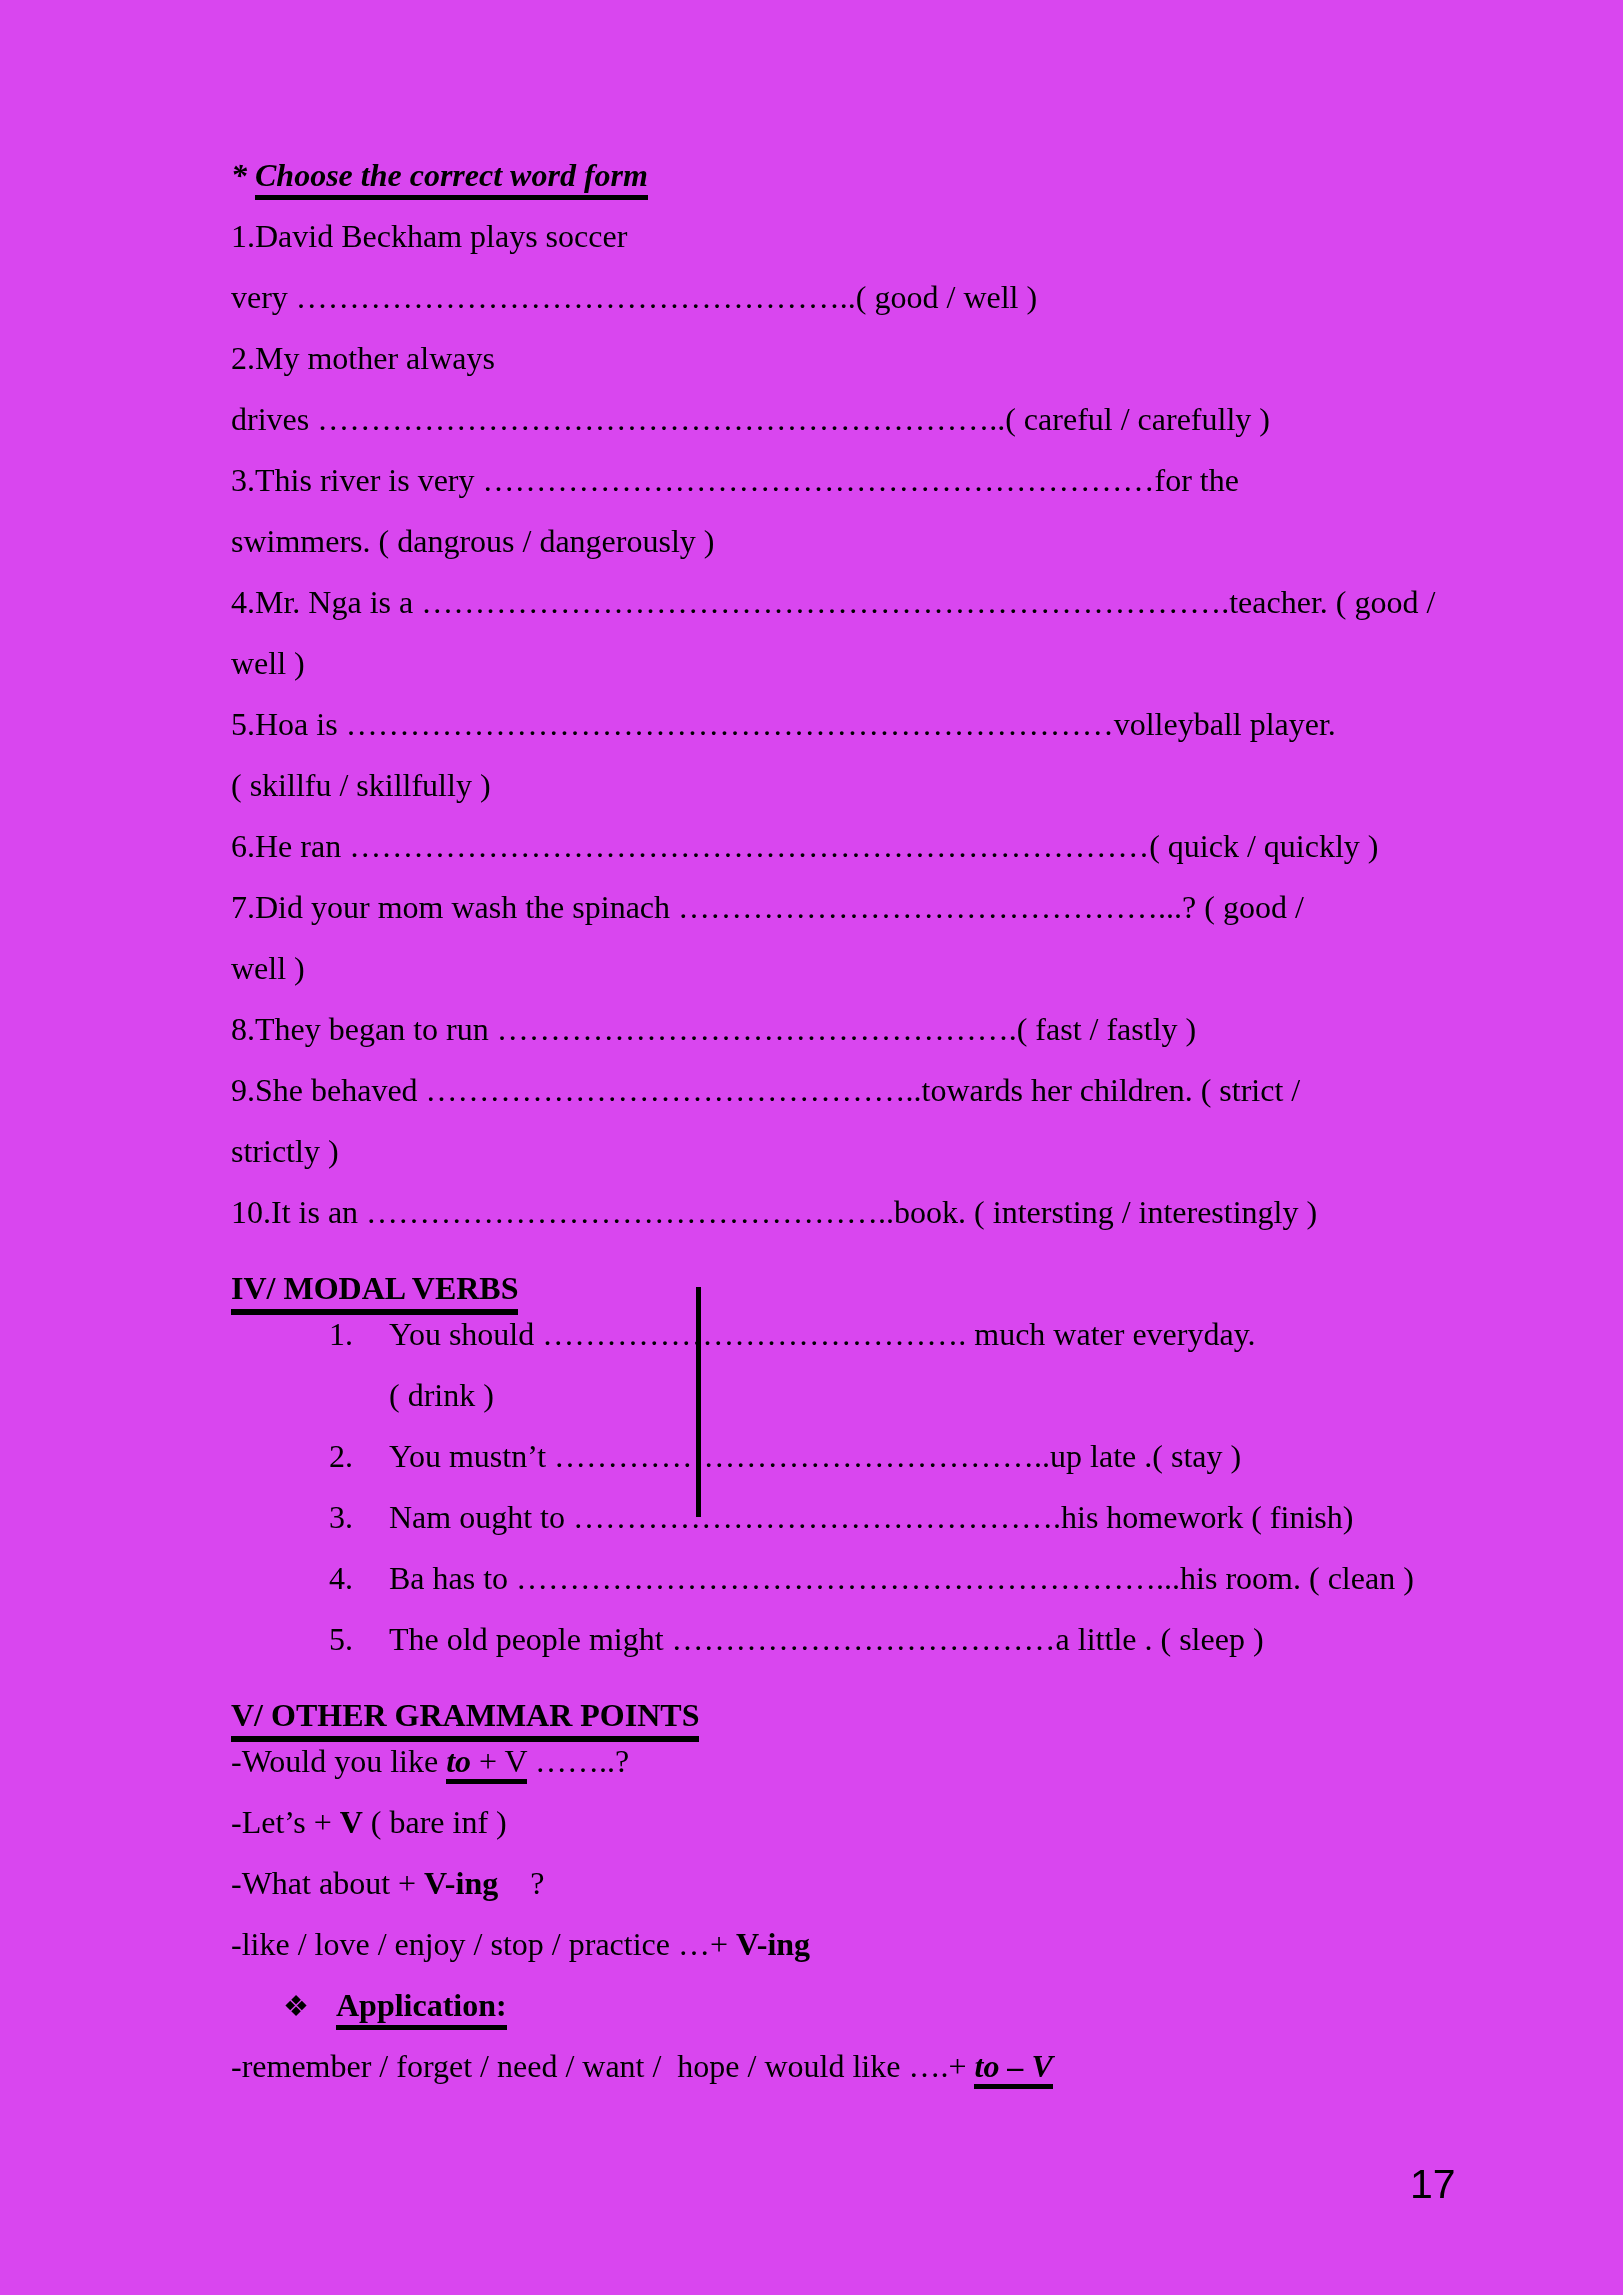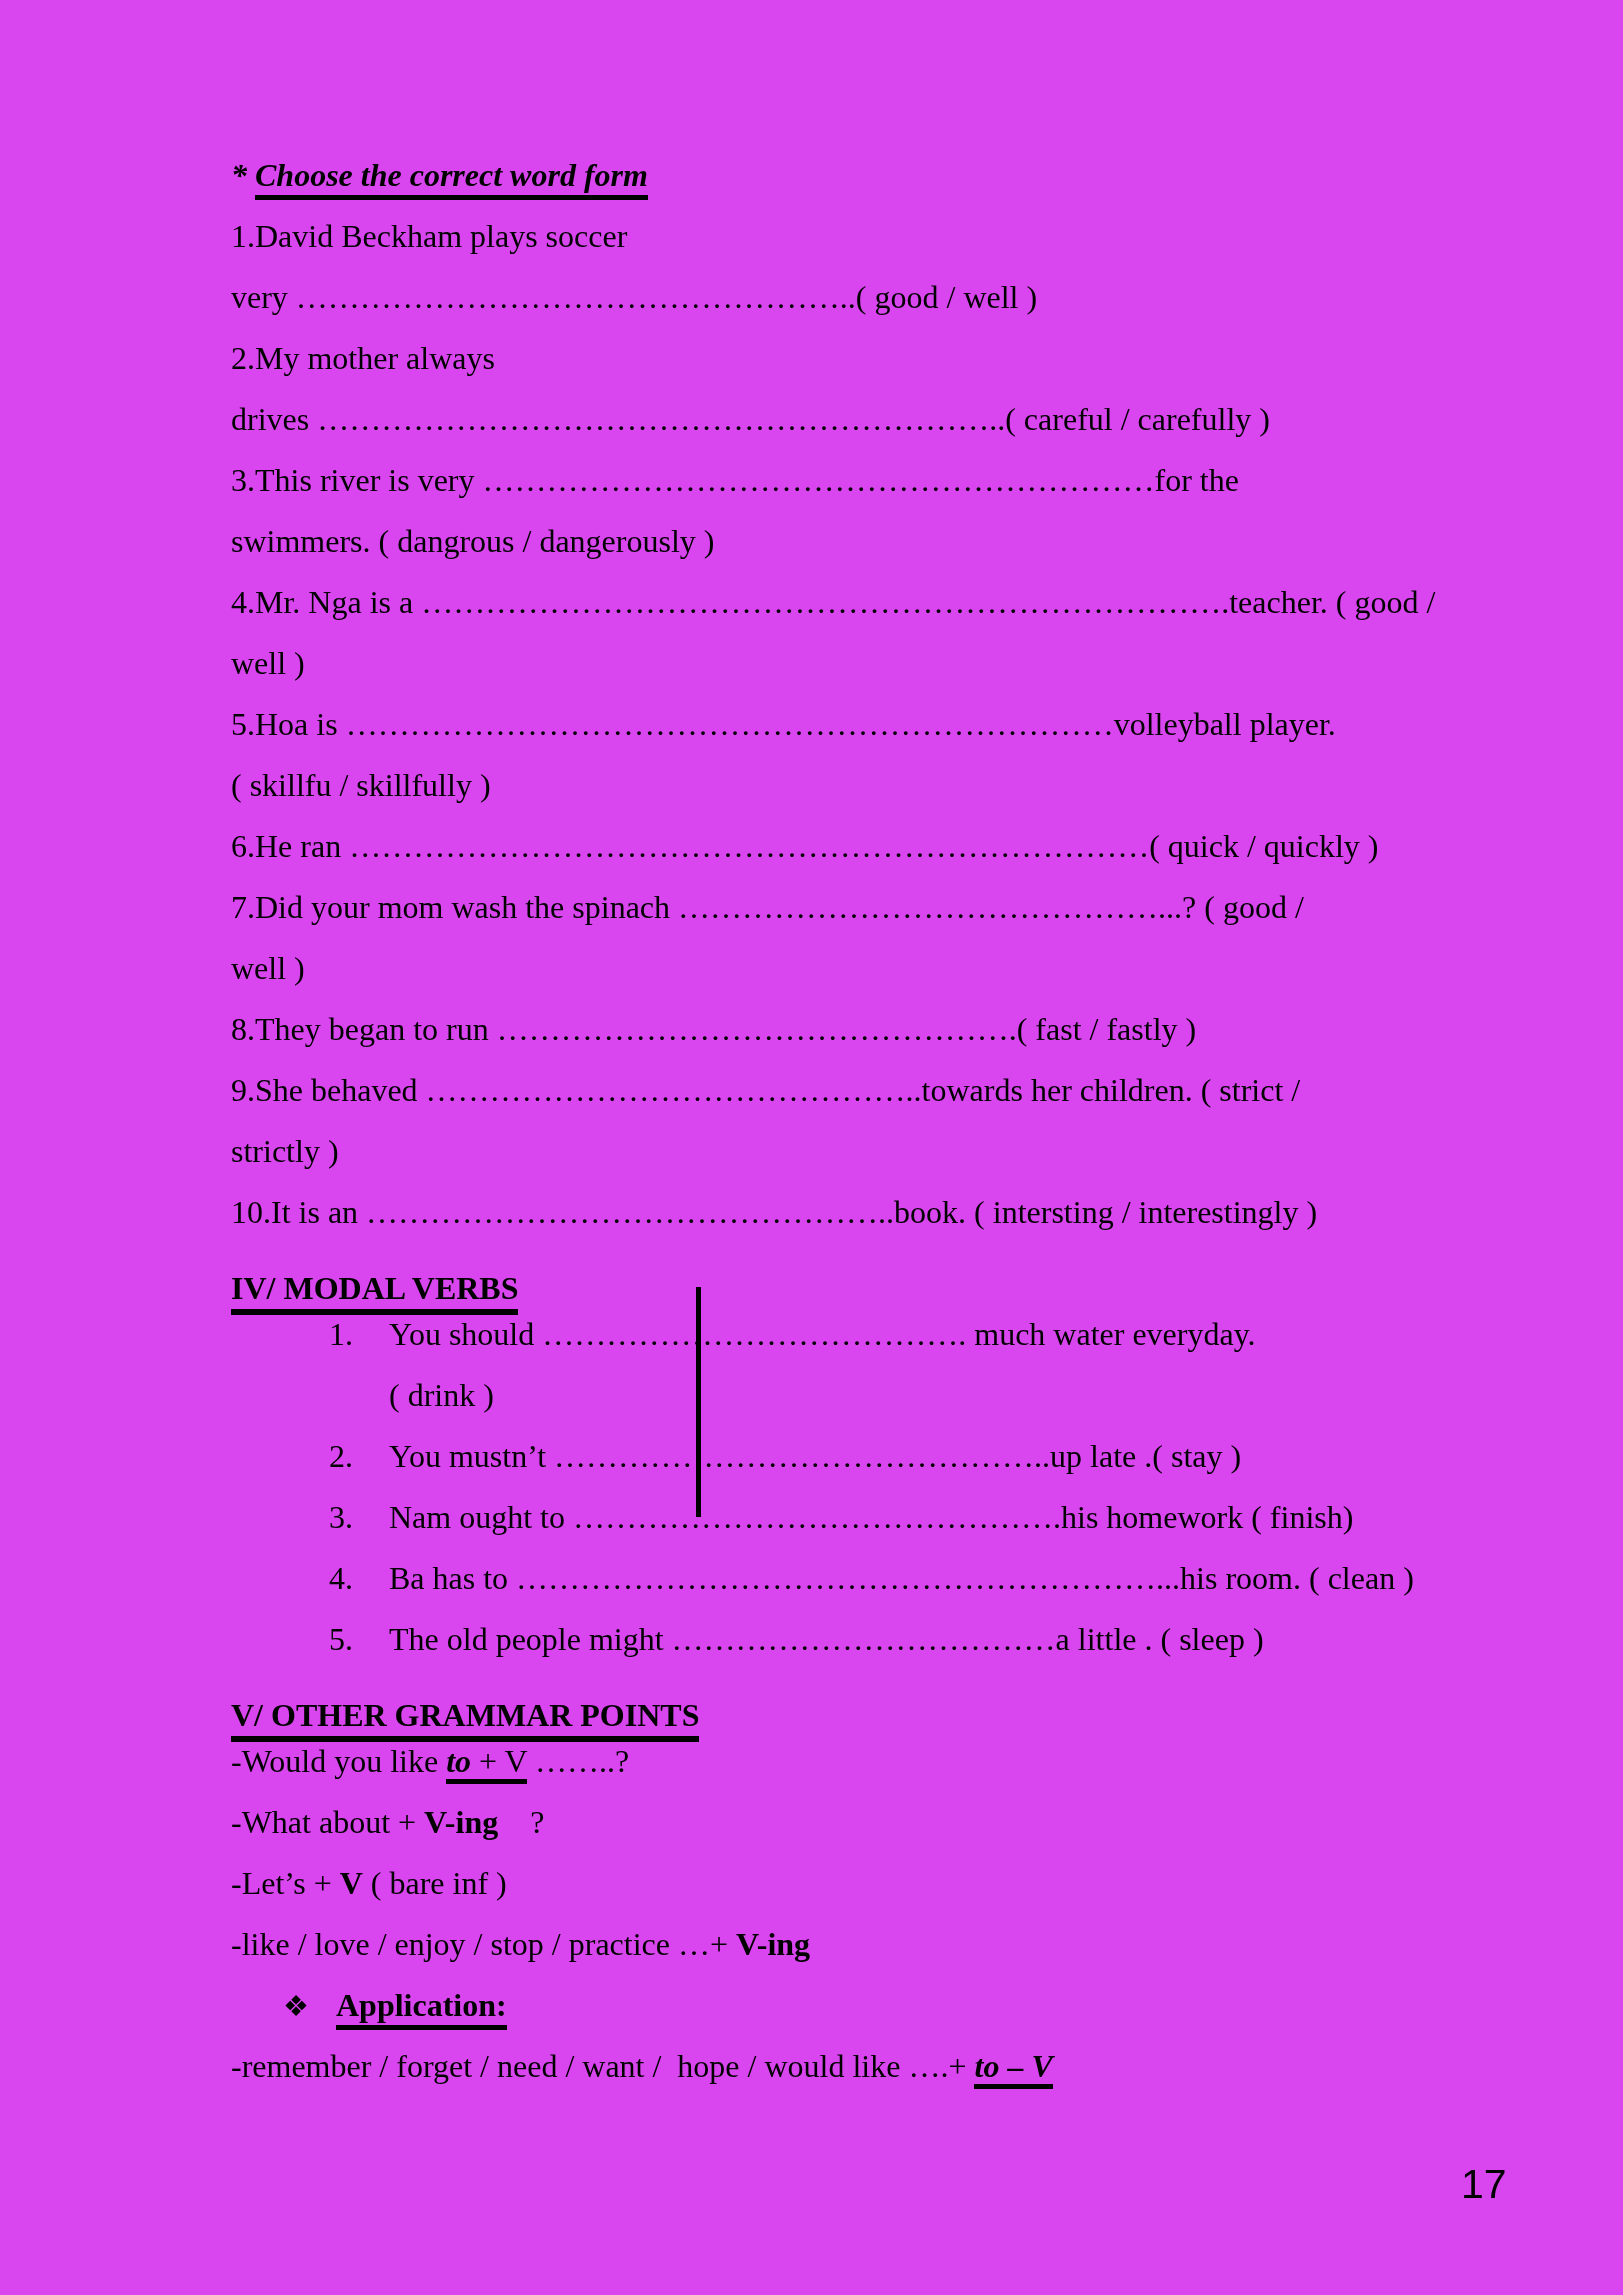--- a/index.html
+++ b/index.html
@@ -50,21 +50,21 @@
     font-weight:bold;
     display:inline-block; line-height:normal;
     border-bottom:5.9px solid #000; padding-bottom:1.3px;
   }
 
   
   .vline { position:absolute; left:696px; top:1287px; width:4.6px; height:230px; background:#000; }
 
   
   .page-number {
-    position:absolute; left:1461px; top:2161px;
+    position:absolute; left:1410px; top:2161px;
     font-family:"Liberation Sans", sans-serif;
     font-size:41px; line-height:46px;
   }
 </style>
 </head>
 <body>
 
 <div class="page">
   <div class="content">
 
@@ -93,22 +93,22 @@
     <div class="line modal"><span class="num">1.</span><span>You should …………………………………. much water everyday.</span></div>
     <div class="line modal"><span class="num"></span><span>( drink )</span></div>
     <div class="line modal"><span class="num">2.</span><span>You mustn’t ………………………………………..up late .( stay )</span></div>
     <div class="line modal"><span class="num">3.</span><span>Nam ought to ……………………………………….his homework ( finish)</span></div>
     <div class="line modal"><span class="num">4.</span><span>Ba has to ……………………………………………………...his room. ( clean )</span></div>
     <div class="line modal"><span class="num">5.</span><span>The old people might ………………………………a little . ( sleep )</span></div>
 
     <div class="line"><span class="heading-text">V/ OTHER GRAMMAR POINTS</span></div>
 
     <div class="line"><span>-Would you like </span><span class="seg-bold-u">to</span><span class="seg-u"> + V</span><span class="seg-bold"></span><span> ……..?</span></div>
+    <div class="line"><span>-Let’s + </span><span class="seg-bold-u"></span><span class="seg-u"></span><span class="seg-bold">V</span><span> ( bare inf )</span></div>
     <div class="line"><span>-What about + </span><span class="seg-bold-u"></span><span class="seg-u"></span><span class="seg-bold">V-ing</span><span>    ?</span></div>
-    <div class="line"><span>-Let’s + </span><span class="seg-bold-u"></span><span class="seg-u"></span><span class="seg-bold">V</span><span> ( bare inf )</span></div>
     <div class="line"><span>-like / love / enjoy / stop / practice …+ </span><span class="seg-bold-u"></span><span class="seg-u"></span><span class="seg-bold">V-ing</span><span></span></div>
     <div class="line app"><span class="bullet">❖</span><span class="app-label">Application:</span></div>
 
     <div class="line"><span>-remember / forget / need / want /  hope / would like ….+ </span><span class="seg-bold-u">to – V</span><span class="seg-u"></span><span class="seg-bold"></span><span></span></div>
 
   </div>
 
   <div class="vline"></div>
 
   <div class="page-number">17</div>

